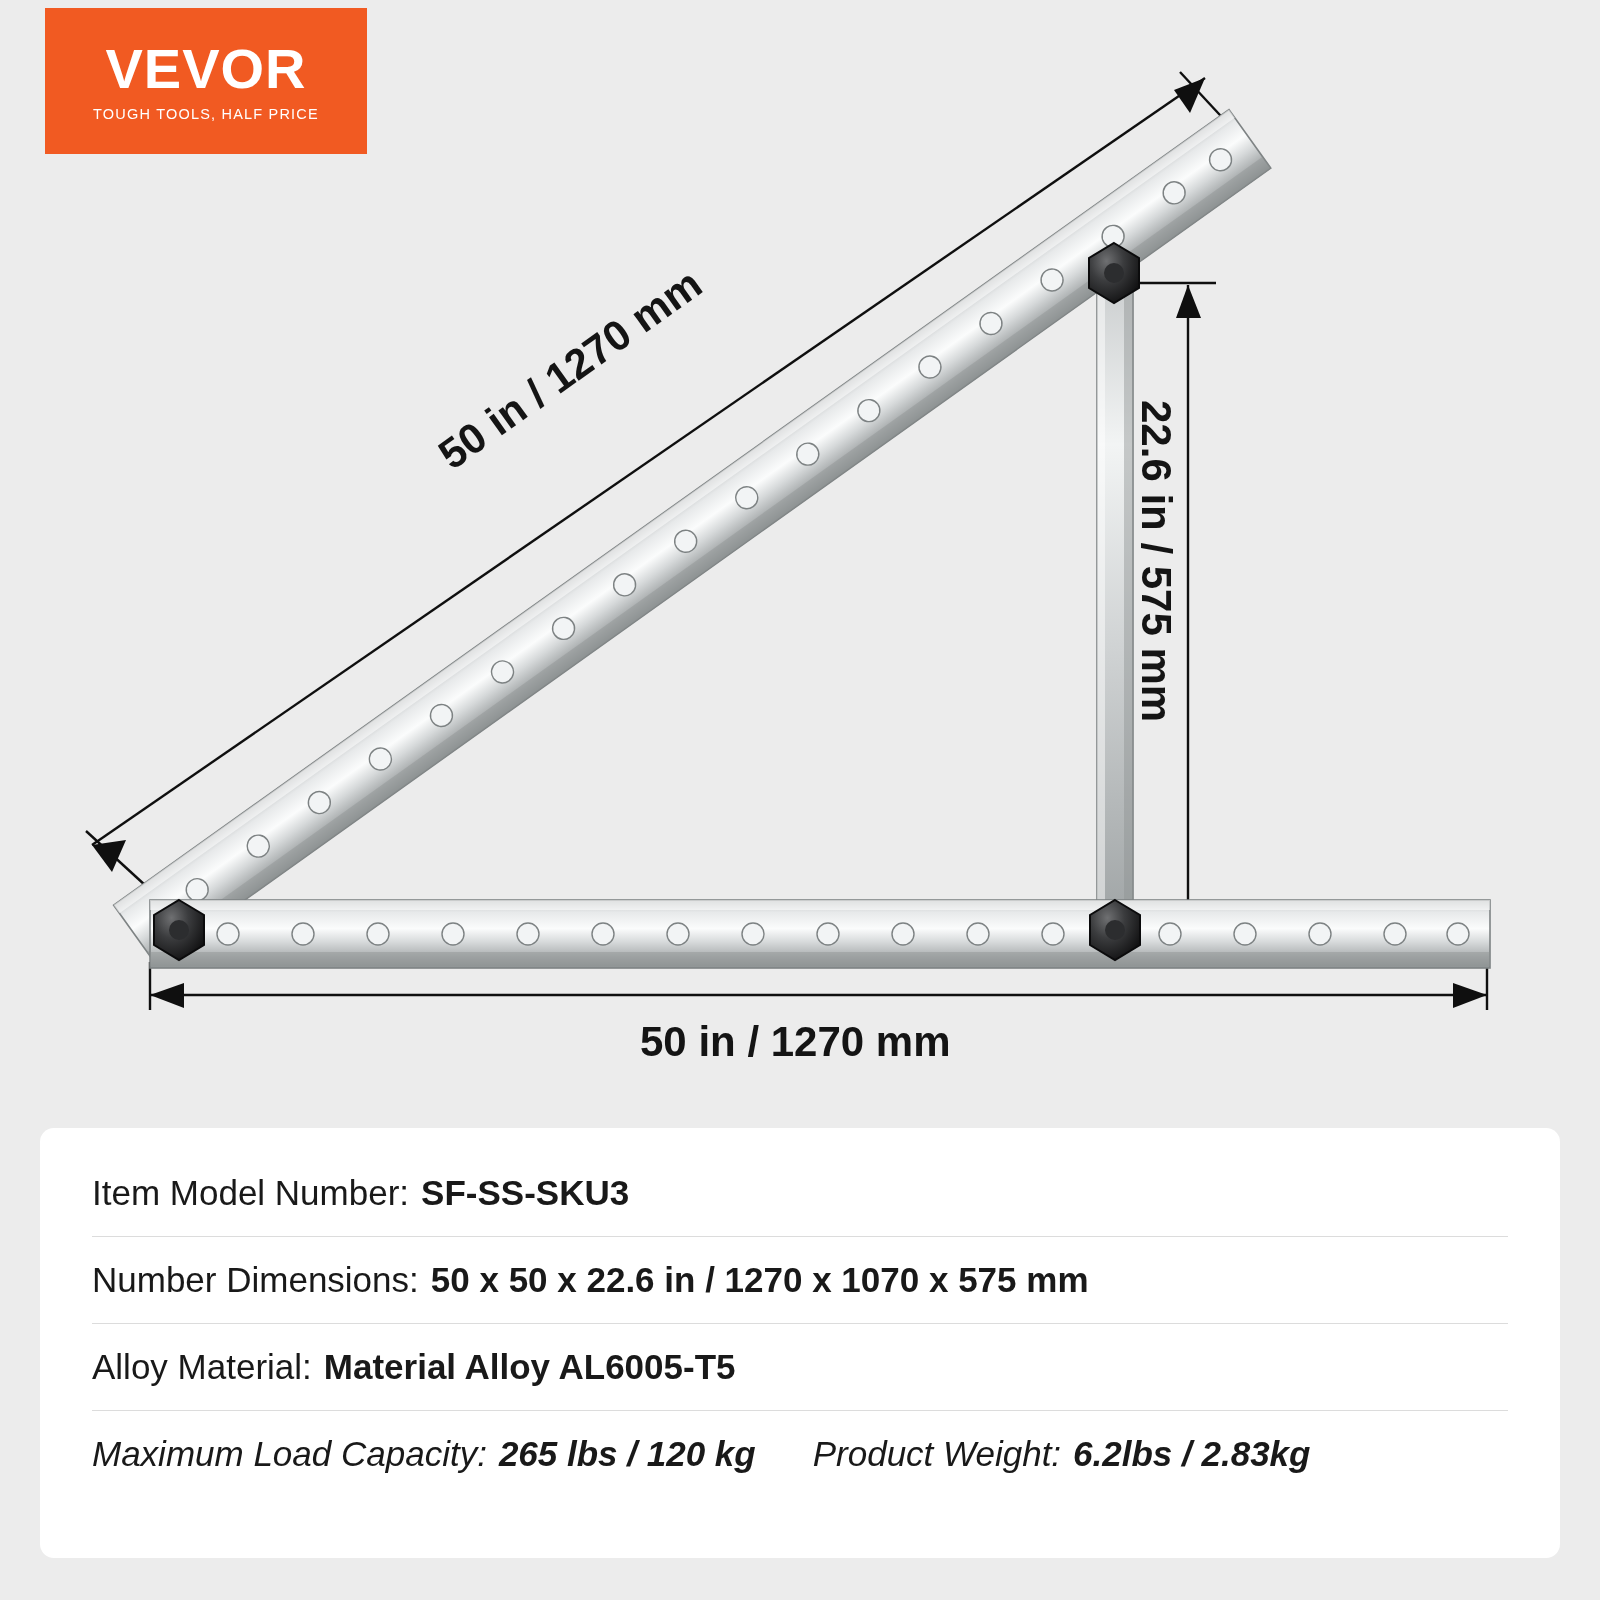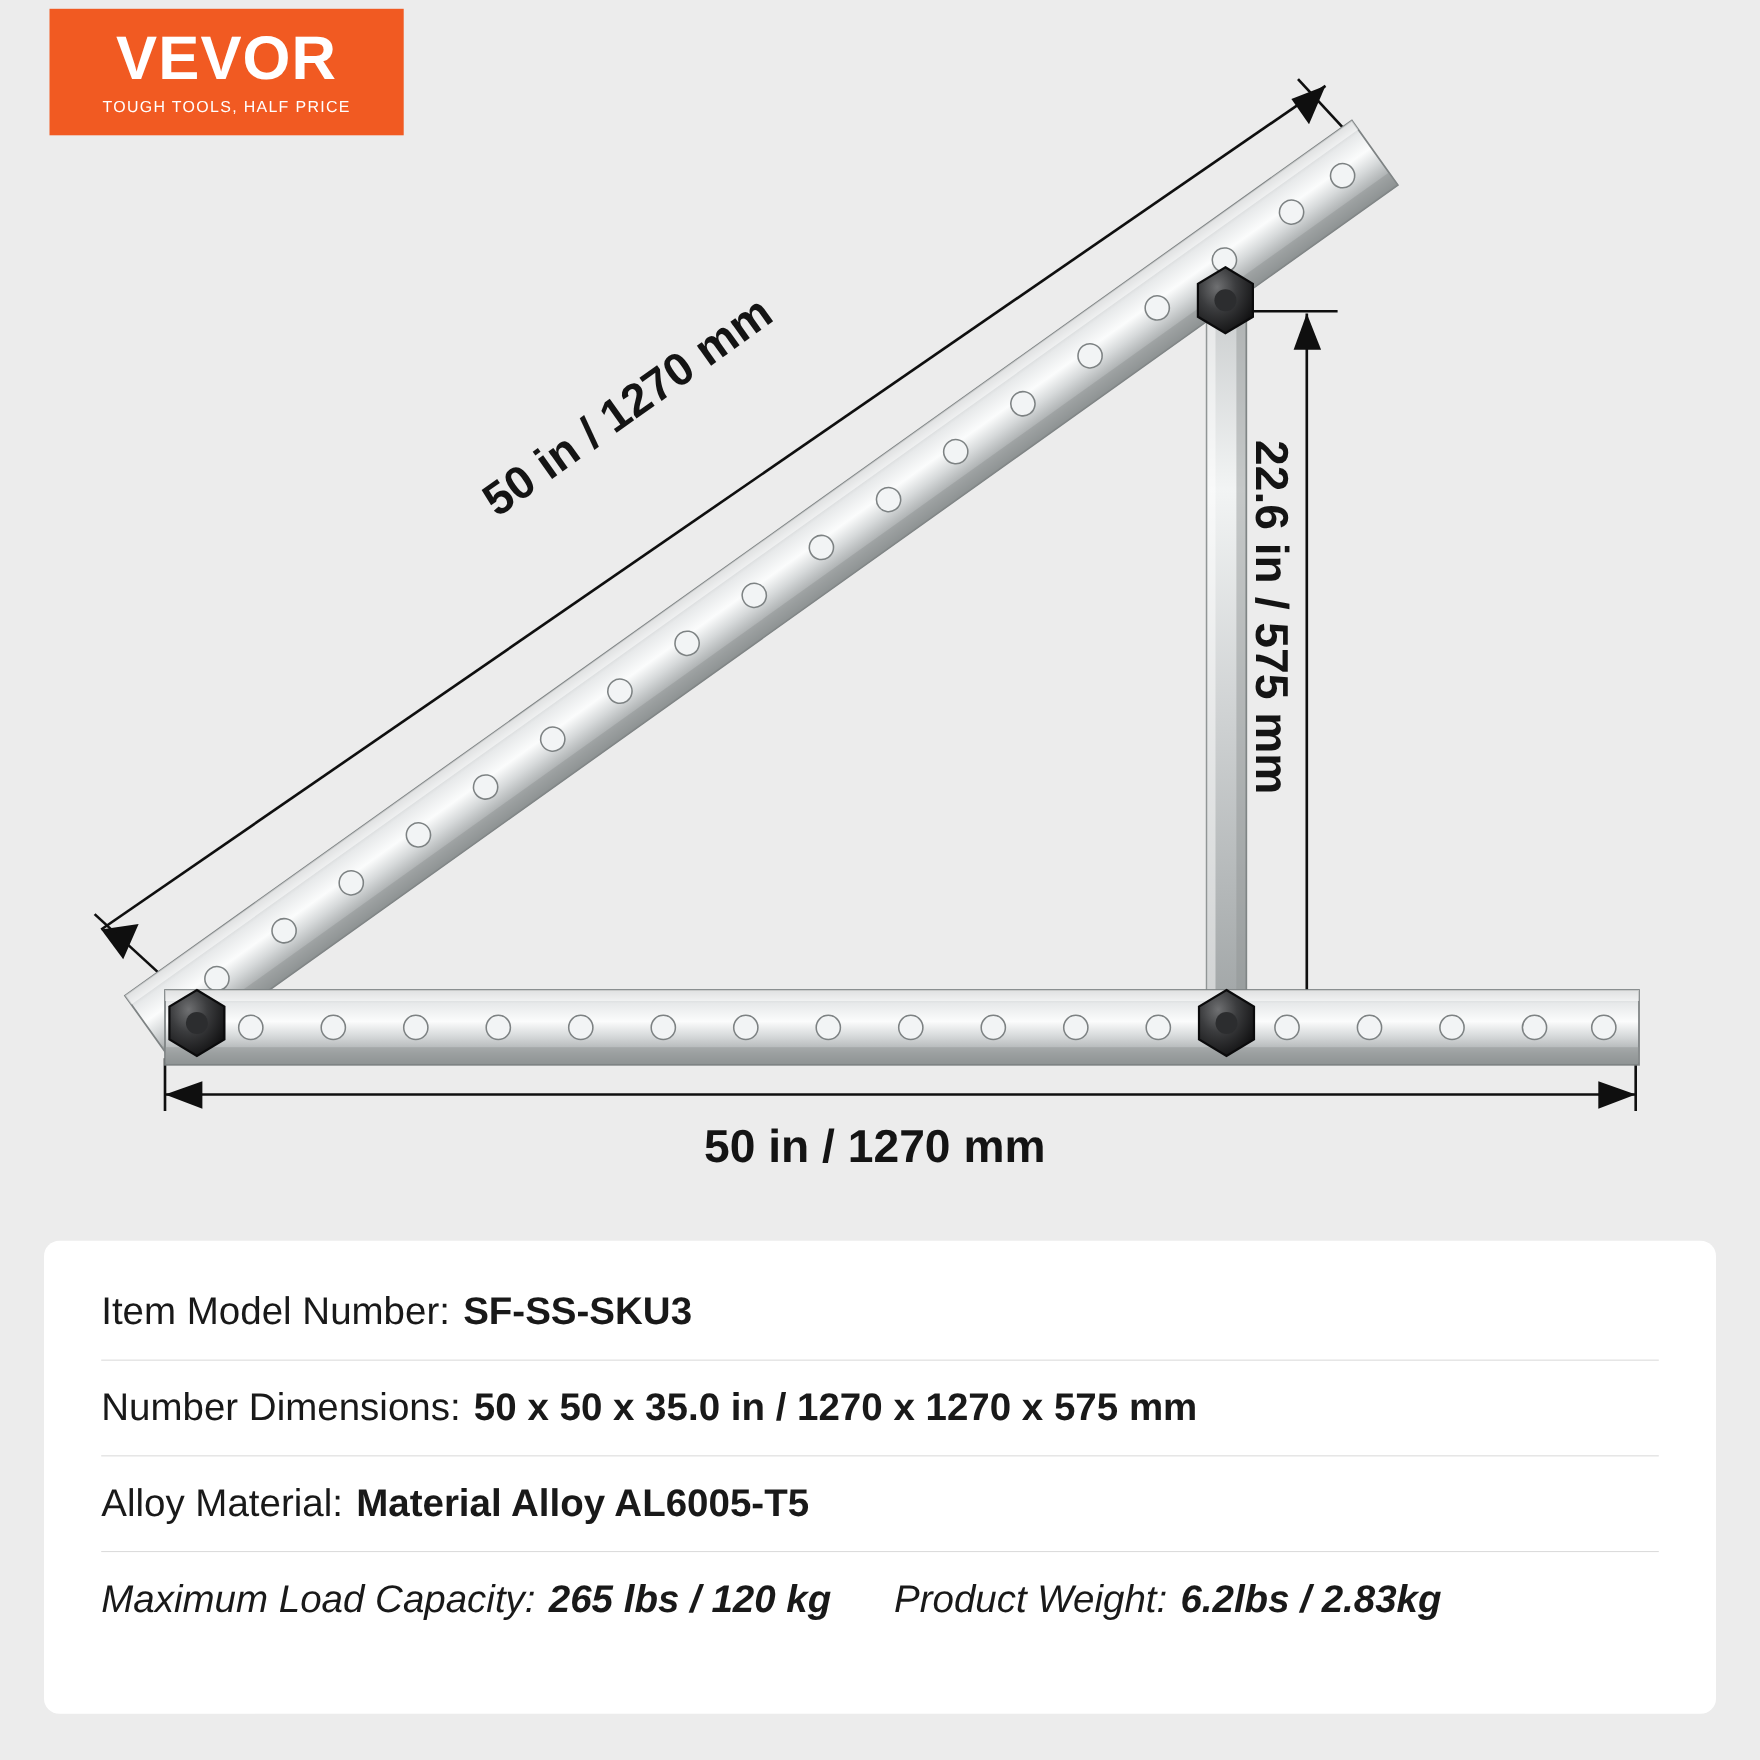--- a/index.html
+++ b/index.html
@@ -14,21 +14,21 @@
     overflow: hidden;
     position: relative;
   }
 
   
   #brand-logo {
     position: absolute;
     left: 45px;
     top: 8px;
     width: 322px;
-    height: 115px;
+    height: 146px;
     background: #f15a22;
     display: flex;
     flex-direction: column;
     align-items: center;
     justify-content: center;
   }
   #brand-logo .brand-name {
     color: #ffffff;
     font-size: 56px;
     font-weight: bold;
@@ -256,21 +256,21 @@
 
 <div id="spec-card">
 
   <div class="spec-row">
     <span class="spec-label">Item Model Number:</span>
     <span class="spec-value">SF-SS-SKU3</span>
   </div>
 
   <div class="spec-row">
     <span class="spec-label">Number Dimensions:</span>
-    <span class="spec-value">50 x 50 x 35.0 in / 1270 x 1270 x 575 mm</span>
+    <span class="spec-value">50 x 50 x 22.6 in / 1270 x 1070 x 575 mm</span>
   </div>
 
   <div class="spec-row">
     <span class="spec-label">Alloy Material:</span>
     <span class="spec-value">Material Alloy AL6005-T5</span>
   </div>
 
   <div class="spec-row">
     <span class="spec-group">
       <span class="spec-label">Maximum Load Capacity:</span>

